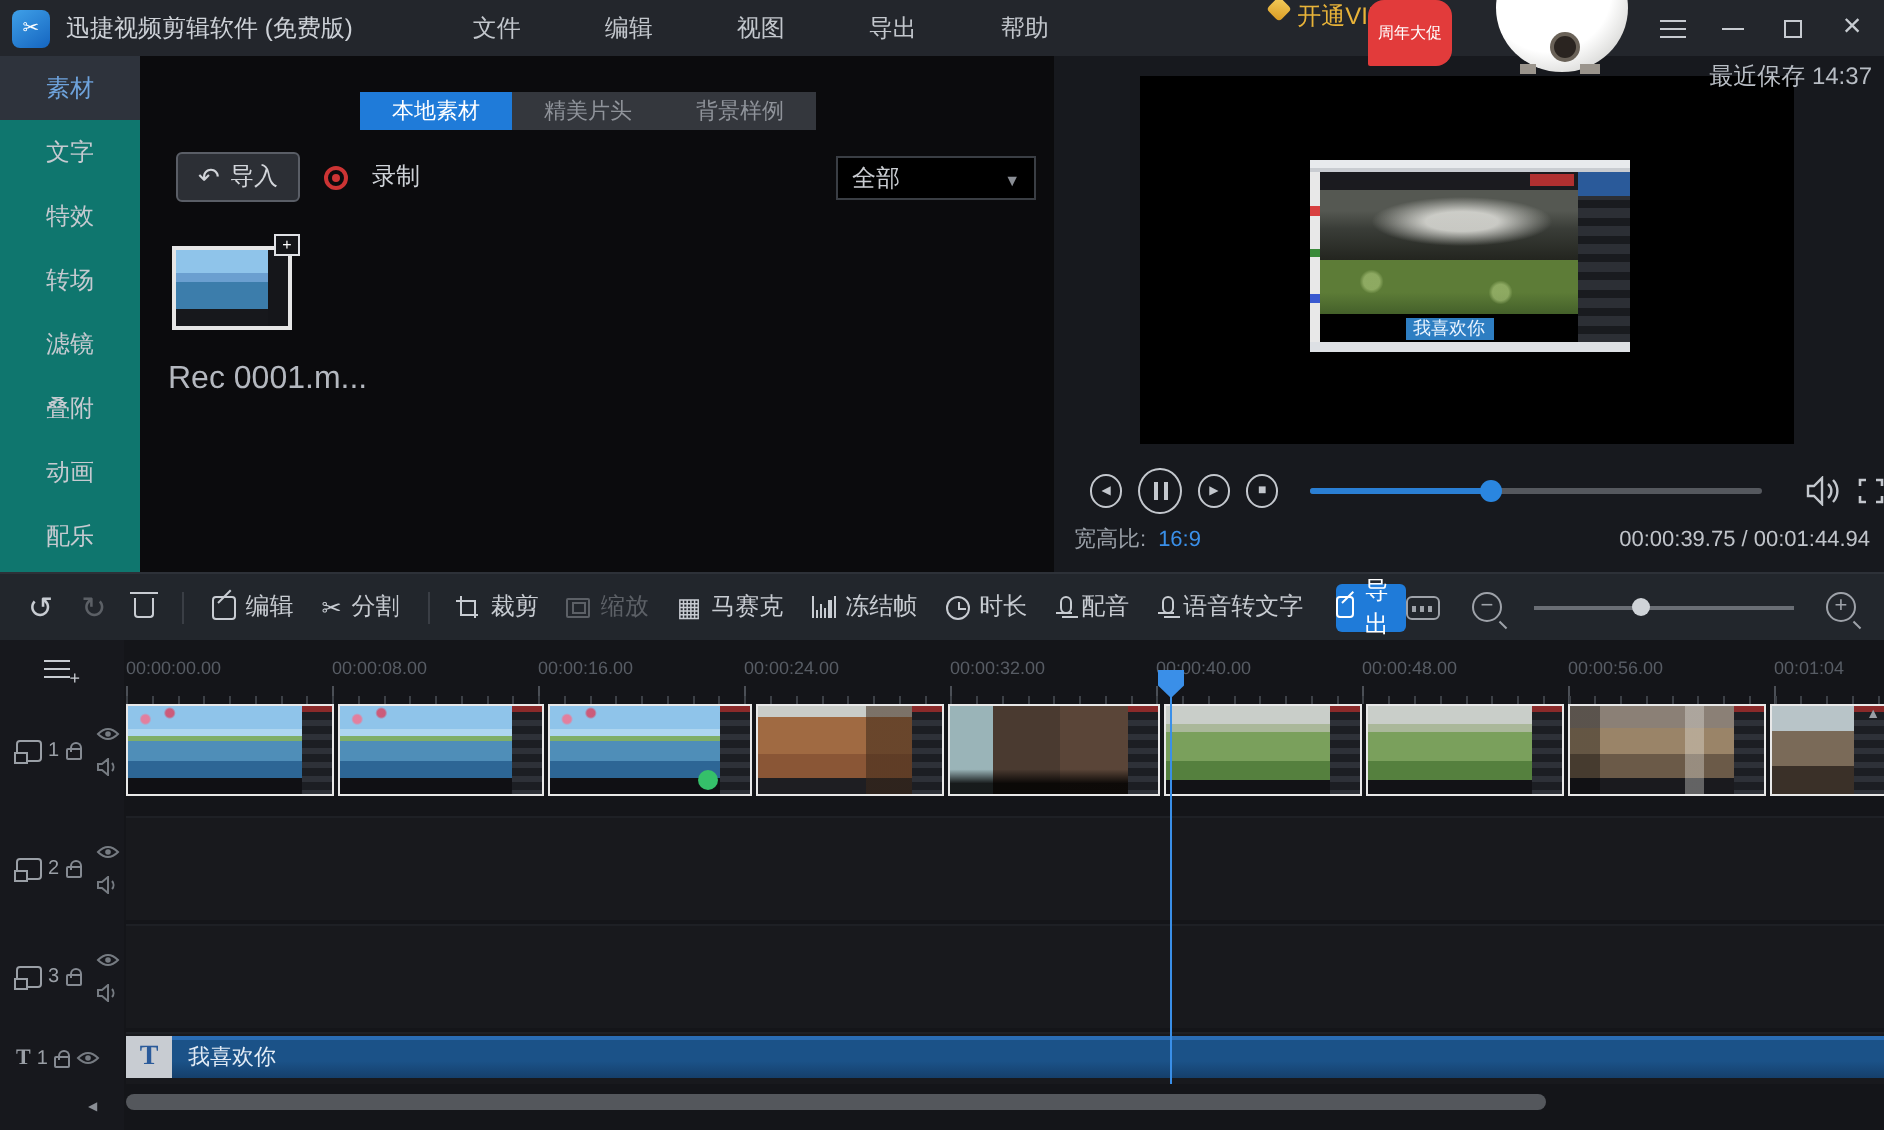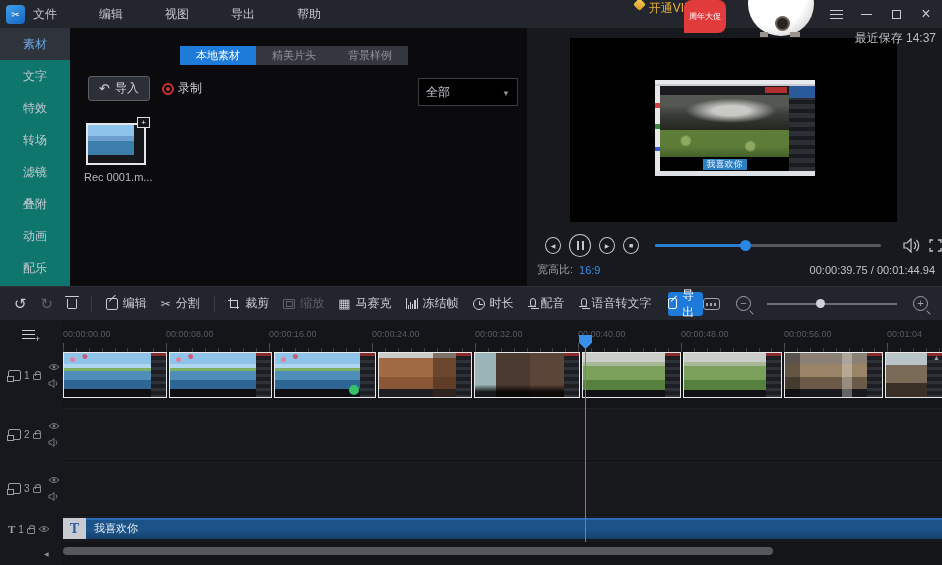--- a/index.html
+++ b/index.html
@@ -48,36 +48,36 @@
 
   .media-panel { position:absolute; left:70px; top:0; width:457px; height:258px; background:#0b0b0d; }
   .tabs { position:absolute; left:110px; top:18px; display:flex; }
   .tab { width:76px; height:19px; display:flex; align-items:center; justify-content:center;
     font-size:11px; background:#34373d; color:#8f939a; }
   .tab.active { background:#1f7bd9; color:#fff; }
   .import-btn { position:absolute; left:18px; top:48px; width:62px; height:25px; border:1px solid #5a5e66;
     border-radius:3px; background:#2c2f35; color:#d2d5da; font-size:12px;
     display:flex; align-items:center; justify-content:center; gap:5px; }
   .g-import::before{content:"↶"; font-size:13px;}
-  .record { position:absolute; left:92px; top:48px; height:25px; display:flex; align-items:center; gap:4px;
+  .record { position:absolute; left:92px; top:48px; height:25px; display:flex; align-items:center; gap:12px;
     color:#cfd3d8; font-size:12px; }
   .rec-dot { width:12px; height:12px; border:2px solid #cc3434; border-radius:50%; position:relative; }
   .rec-dot::after { content:""; position:absolute; left:2px; top:2px; width:4px; height:4px; border-radius:50%; background:#cc3434; }
-  .filter { position:absolute; left:348px; top:50px; width:100px; height:28px; background:#000;
+  .filter { position:absolute; left:348px; top:50px; width:100px; height:22px; background:#000;
     border:1px solid #3a3e44; display:flex; align-items:center; justify-content:space-between;
     padding:0 7px; color:#c9ccd1; font-size:12px; }
   .g-caret::before{content:"▼"; font-size:8px; color:#8a8e95;}
   .media-item { position:absolute; left:14px; top:95px; width:74px; }
   .media-thumb { width:60px; height:42px; margin-left:2px; border:2px solid #e6e6e6; position:relative;
     background:linear-gradient(90deg, transparent 0 46px, #15161a 46px 56px),
     linear-gradient(180deg,#8fc4ea 0 30%, #6b9fd0 30% 42%, #3c7dab 42% 78%, #17181c 78% 100%); }
   .media-badge { position:absolute; right:-6px; top:-8px; width:13px; height:11px; background:#141518;
     border:1px solid #dfe1e5; color:#fff; font-size:8px; line-height:9px; text-align:center; }
   .g-plus::before{content:"+";}
-  .media-name { margin-top:6px; color:#b4b8bf; font-size:11px; white-space:nowrap; }
+  .media-name { margin-top:16px; color:#b4b8bf; font-size:16px; white-space:nowrap; }
 
   
   .preview-panel { position:absolute; left:527px; top:0; width:415px; height:258px; background:#17191e; }
   .last-saved { position:absolute; right:6px; top:2px; color:#b8bdc4; font-size:12px; z-index:5; }
   .video-canvas { position:absolute; left:43px; top:10px; width:327px; height:184px; background:#000; }
   .screen-rec { position:absolute; left:85px; top:42px; width:160px; height:96px; background:#0d0d10;
     display:flex; flex-direction:column; }
   .sr-top { height:6px; background:linear-gradient(180deg,#e8eaed 0 4px,#c9ccd1 4px 6px); }
   .sr-bottom { height:5px; background:#dde0e4; }
   .sr-body { flex:1; display:flex; }
@@ -230,20 +230,21 @@
 </style>
 </head>
 <body>
 
 <div class="app">
 
   <div class="titlebar">
     <div class="logo">
         <span class="g-scissors"></span>
       </div>
+    <div class="app-title">迅捷视频剪辑软件 (免费版)</div>
     <div class="menus">
       <div class="menu-item">文件</div>
       <div class="menu-item">编辑</div>
       <div class="menu-item">视图</div>
       <div class="menu-item">导出</div>
       <div class="menu-item">帮助</div>
     </div>
     <div class="vip">
       <span class="vip-diamond"></span>
       <span>开通VIP</span>

